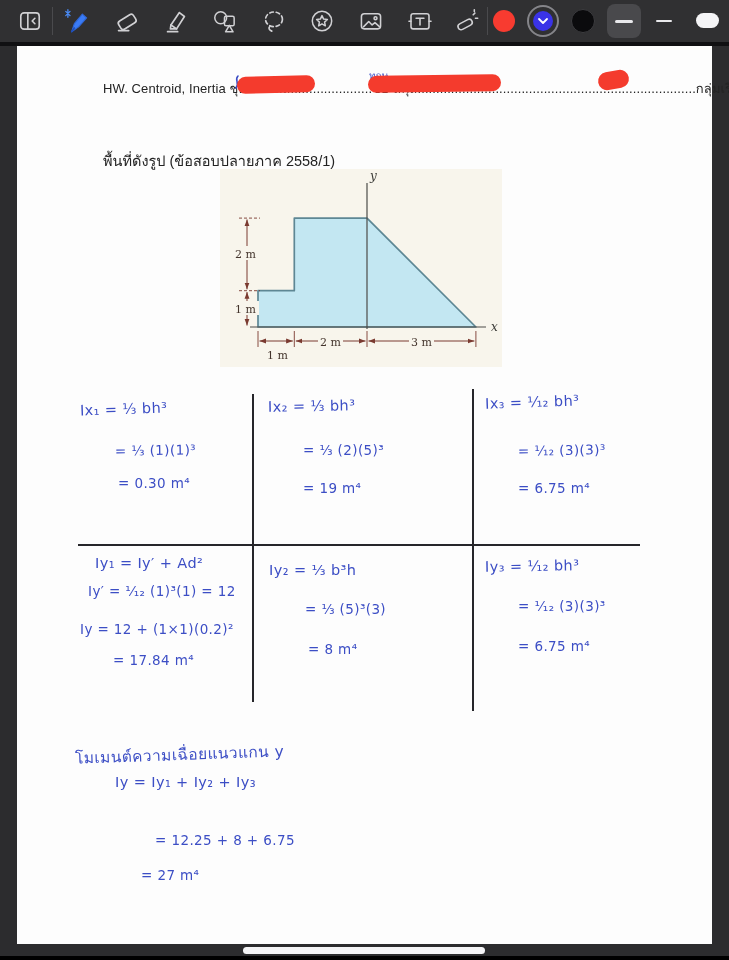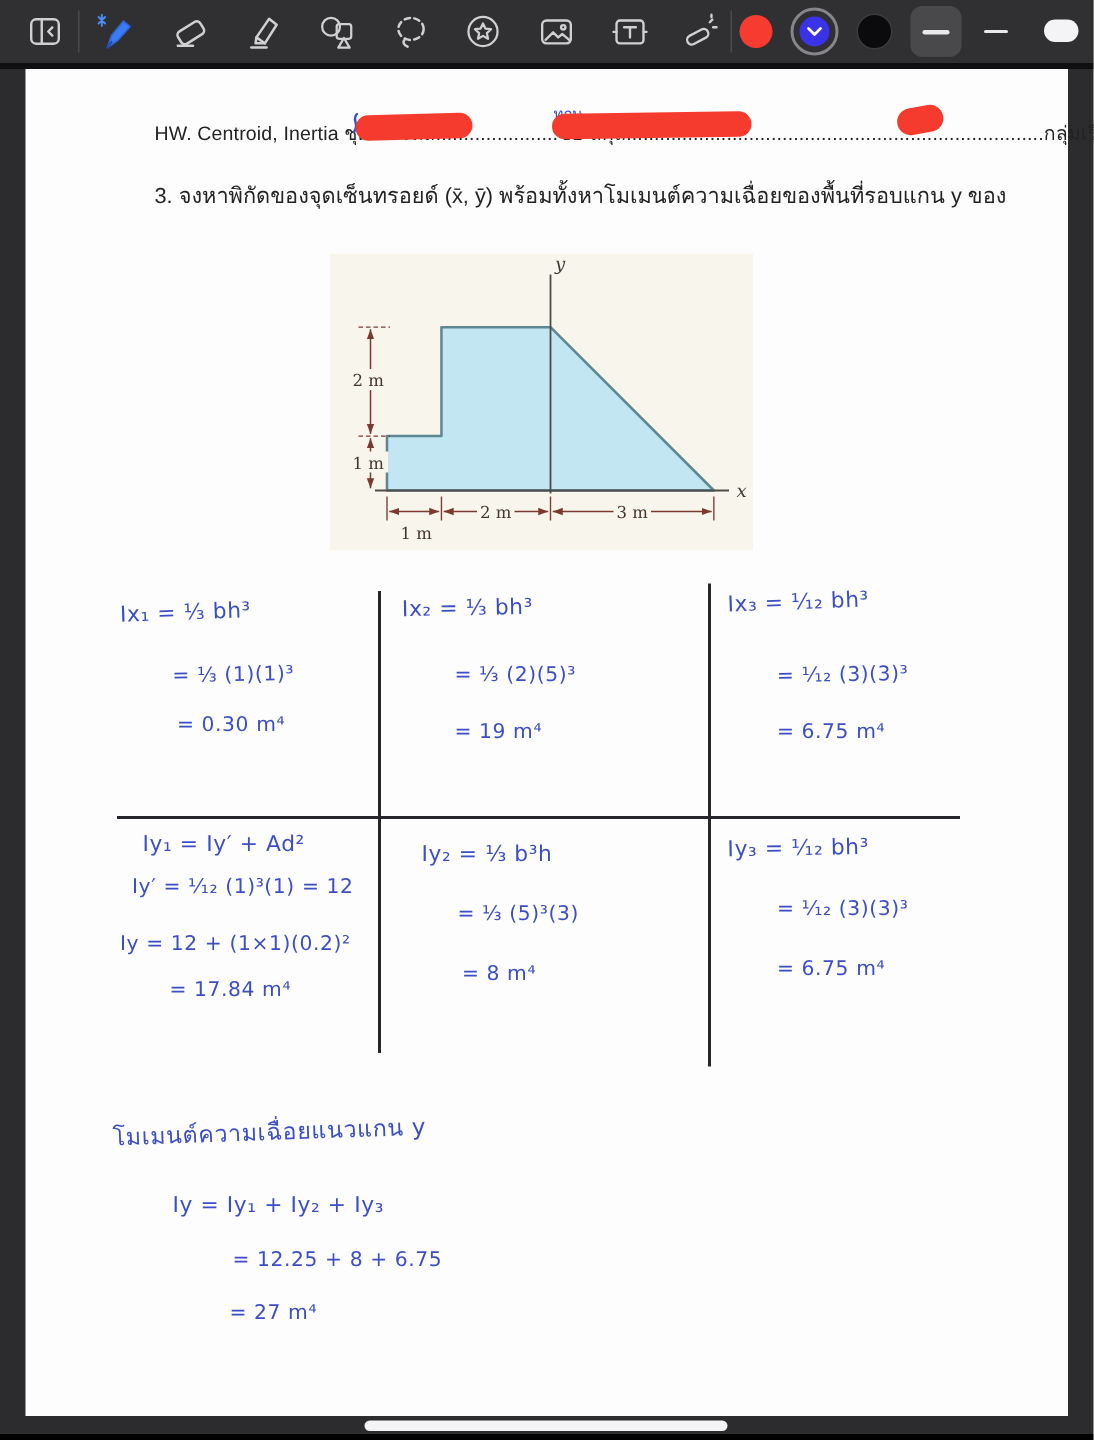--- a/index.html
+++ b/index.html
@@ -148,21 +148,21 @@
     <svg width="12" height="16" viewBox="0 0 12 16">
         <path d="M7 2 C3 6 9 8 5 14" fill="none" stroke="#3c4ec5" stroke-width="1.6" stroke-linecap="round"></path>
       </svg>
   </span>
   <span class="peek" style="left:352px;top:22px">ทฤษ</span>
 
   <span class="redact" style="left:220px;top:30px;width:78px;height:17px;transform:rotate(-1.5deg)"></span>
   <span class="redact" style="left:351px;top:29px;width:133px;height:17px;transform:rotate(-0.8deg)"></span>
   <span class="redact" style="left:581px;top:25px;width:31px;height:18px;transform:rotate(-10deg)"></span>
 
-  <div class="print prob" style="left:86px;top:72px">3. จงหาพิกัดของจุดเซ็นทรอยด์ (x̄, ȳ) พร้อมทั้งหาโมเมนต์ความเฉื่อยของพื้นที่รอบแกน y ของ</div>
+  <div class="print prob" style="left:86px;top:103px">พื้นที่ดังรูป (ข้อสอบปลายภาค 2558/1)</div>
 
   <div style="position:absolute;left:203px;top:123px">
     <svg width="282" height="198" viewBox="0 0 282 198">
       <defs>
         <marker id="arr" viewBox="0 0 10 10" refX="9.5" refY="5" markerWidth="7" markerHeight="7" orient="auto-start-reverse">
           <path d="M0 1.5 L9.5 5 L0 8.5 z" fill="#7a3a30"></path>
         </marker>
       </defs>
       <rect width="282" height="198" fill="#f8f5ec"></rect>
 
@@ -216,29 +216,29 @@
 
   <div class="hw hw-big" style="left:468px;top:348px;transform:rotate(-2deg)">Ix₃ = ¹⁄₁₂ bh³</div>
   <div class="hw" style="left:501px;top:396px;transform:rotate(-1deg)">= ¹⁄₁₂ (3)(3)³</div>
   <div class="hw" style="left:501px;top:434px">= 6.75 m⁴</div>
 
   <div class="hw hw-big" style="left:78px;top:509px">Iy₁ = Iy′ + Ad²</div>
   <div class="hw" style="left:71px;top:537px">Iy′ = ¹⁄₁₂ (1)³(1) = 12</div>
   <div class="hw" style="left:63px;top:575px">Iy = 12 + (1×1)(0.2)²</div>
   <div class="hw" style="left:96px;top:606px">= 17.84 m⁴</div>
 
-  <div class="hw hw-big" style="left:264px;top:516px">Iy₂ = ⅓ b³h</div>
+  <div class="hw hw-big" style="left:252px;top:516px">Iy₂ = ⅓ b³h</div>
   <div class="hw" style="left:288px;top:555px">= ⅓ (5)³(3)</div>
   <div class="hw" style="left:291px;top:595px">= 8 m⁴</div>
 
   <div class="hw hw-big" style="left:468px;top:512px;transform:rotate(-1deg)">Iy₃ = ¹⁄₁₂ bh³</div>
   <div class="hw" style="left:501px;top:552px">= ¹⁄₁₂ (3)(3)³</div>
   <div class="hw" style="left:501px;top:592px">= 6.75 m⁴</div>
 
   <div class="hw" style="left:58px;top:696px;font-size:15.5px;transform:rotate(-2deg)">โมเมนต์ความเฉื่อยแนวแกน y</div>
-  <div class="hw hw-big" style="left:98px;top:750px">Iy = Iy₁ + Iy₂ + Iy₃</div>
+  <div class="hw hw-big" style="left:98px;top:728px">Iy = Iy₁ + Iy₂ + Iy₃</div>
   <div class="hw" style="left:138px;top:786px">= 12.25 + 8 + 6.75</div>
-  <div class="hw" style="left:136px;top:821px">= 27 m⁴</div>
+  <div class="hw" style="left:124px;top:821px">= 27 m⁴</div>
 
 </div>
 
 <div class="home-bar"></div>
 <div class="btm-black"></div>
 
 </body></html>

